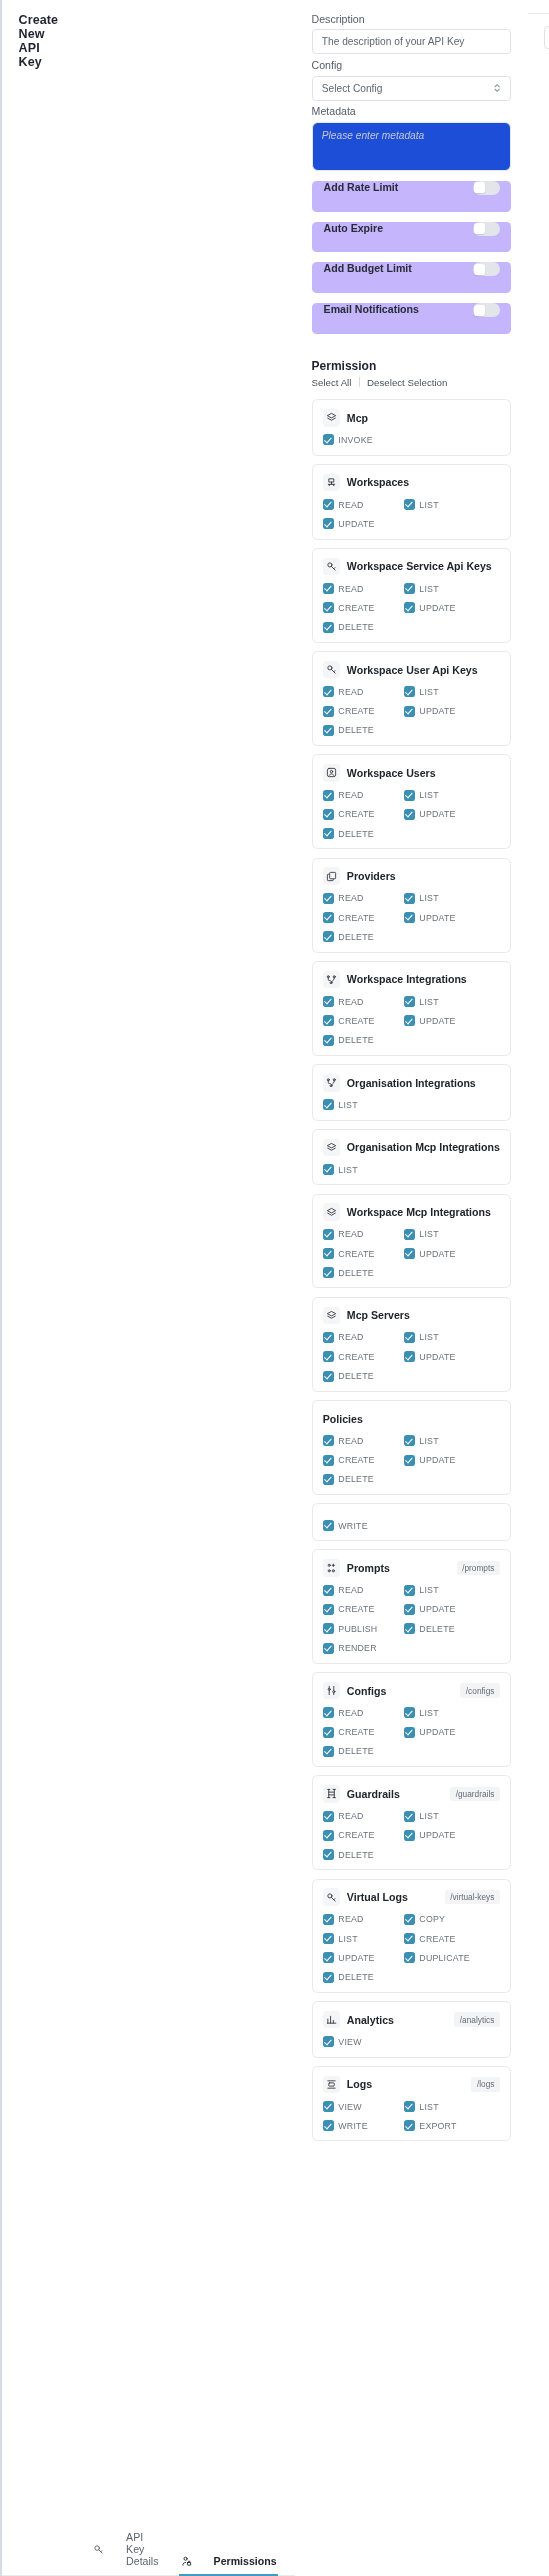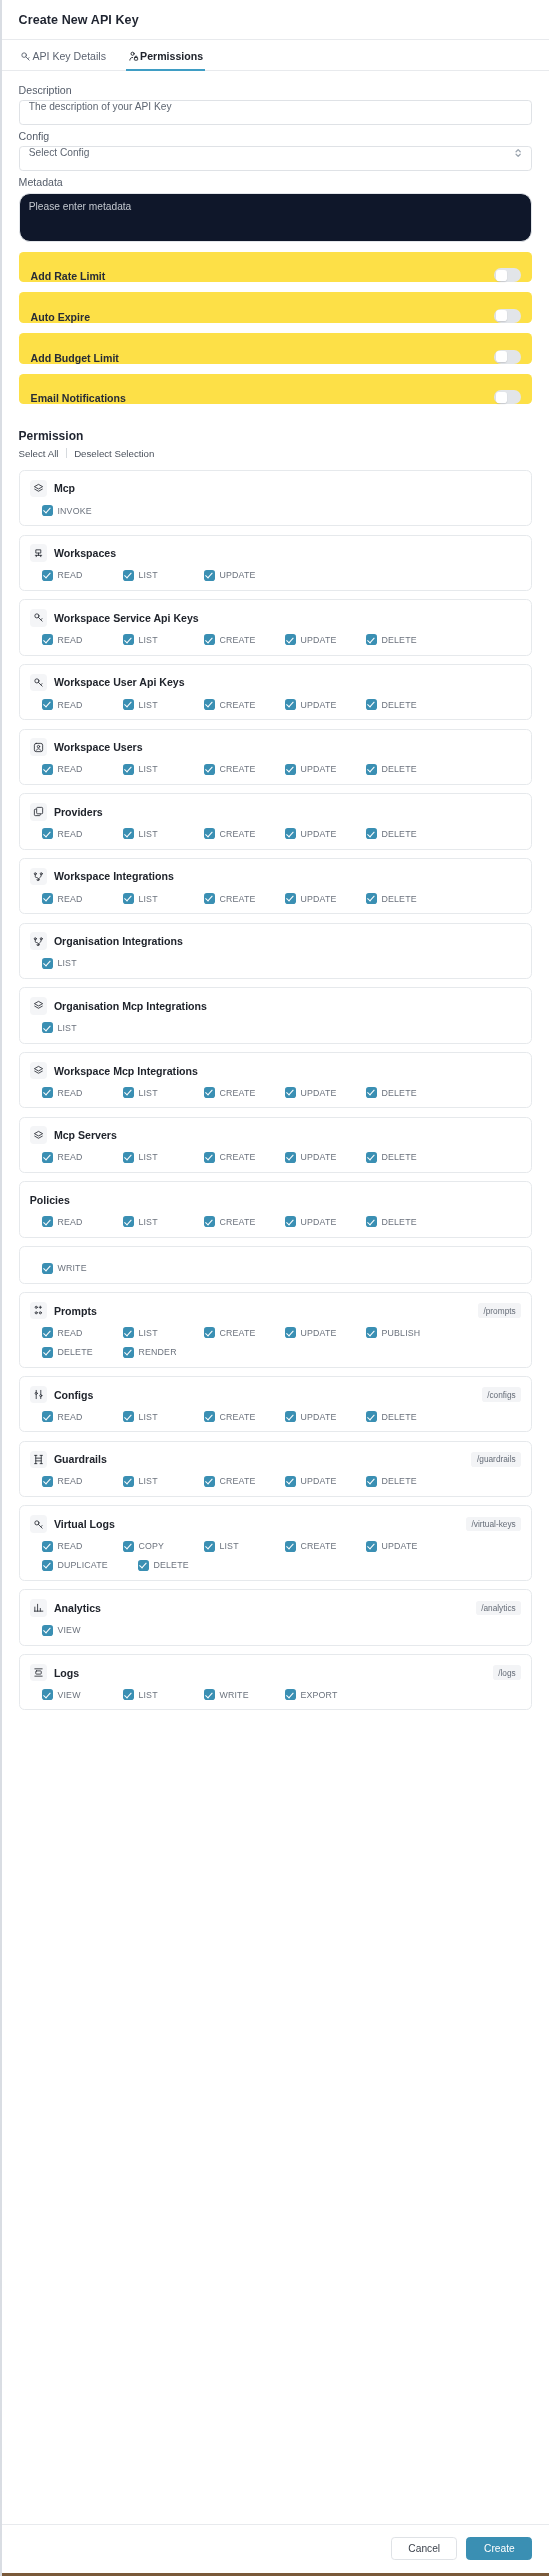--- a/index.html
+++ b/index.html
@@ -8,21 +8,21 @@
     background: #ffffff;
     font-family: "Liberation Sans", sans-serif;
     color: #1f2937;
   }
   .page {
     width: 549px;
     min-height: 2576px;
     background: #ffffff;
     position: relative;
     display: flex;
-    flex-direction: column;
+    flex-direction: row;
     border-left: 2.8px solid #d9dde3;
   }
   
   .modal-header {
     padding: 13px 16.6px 12px 16.6px;
     border-bottom: 0.9px solid #e8eaed;
   }
   .modal-title {
     font-size: 12.5px;
     font-weight: bold;
@@ -34,21 +34,21 @@
     display: flex;
     align-items: flex-end;
     gap: 18.5px;
     padding: 8.3px 16.6px 0 16.6px;
     border-bottom: 0.9px solid #e8eaed;
     position: relative;
   }
   .tab {
     display: flex;
     align-items: center;
-    gap: 1px;
+    gap: 22px;
     padding: 1.8px 1.8px 6.5px 1.8px;
     font-size: 10.6px;
     color: #5c6370;
     cursor: pointer;
     border-bottom: 2.3px solid transparent;
     margin-bottom: -0.9px;
   }
   .tab.active {
     color: #20242c;
     font-weight: bold;
@@ -68,41 +68,43 @@
   .text-input, .select-input {
     width: 100%;
     height: 25px;
     border: 0.9px solid #dfe2e6;
     border-radius: 3.7px;
     background: #fff;
     font-size: 10.2px;
     color: #5e6672;
     padding: 0 9.2px;
     display: flex;
+    align-items: center;
     justify-content: space-between;
   }
   .select-input .chev { color: #9aa3ae; font-size: 8.3px; line-height: 1; }
   .textarea-input {
     width: 100%;
     height: 49px;
     border: 0.9px solid #e3e6ea;
-    border-radius: 11px;
-    background: #0f172a;
+    border-radius: 6px;
+    background: #1d4ed8;
     font-size: 10.2px;
     color: #c3c8cf;
     padding: 7.4px 9.2px;
+    font-style: italic;
   }
   
   .toggle-row {
     margin-top: 10.2px;
     height: 30.5px;
-    background: #fde047;
+    background: #c4b5fd;
     border-radius: 4.6px;
     display: flex;
-    align-items: flex-end;
+    align-items: flex-start;
     justify-content: space-between;
     padding: 0 11px 0 12px;
   }
   .toggle-label {
     font-size: 10.6px;
     font-weight: bold;
     color: #272c36;
   }
   .switch {
     width: 27px;
@@ -178,21 +180,20 @@
     padding: 2.3px 5.5px;
     font-size: 8.3px;
     color: #656c77;
     white-space: nowrap;
   }
   .perms {
     margin-top: 7.4px;
     display: flex;
     flex-wrap: wrap;
     row-gap: 8.3px;
-    margin-left: 12px;
   }
   .perm {
     display: flex;
     align-items: center;
     gap: 4.6px;
     width: 81px;
     flex: 0 0 auto;
     cursor: pointer;
   }
   .perm.wide { width: 96px; }

